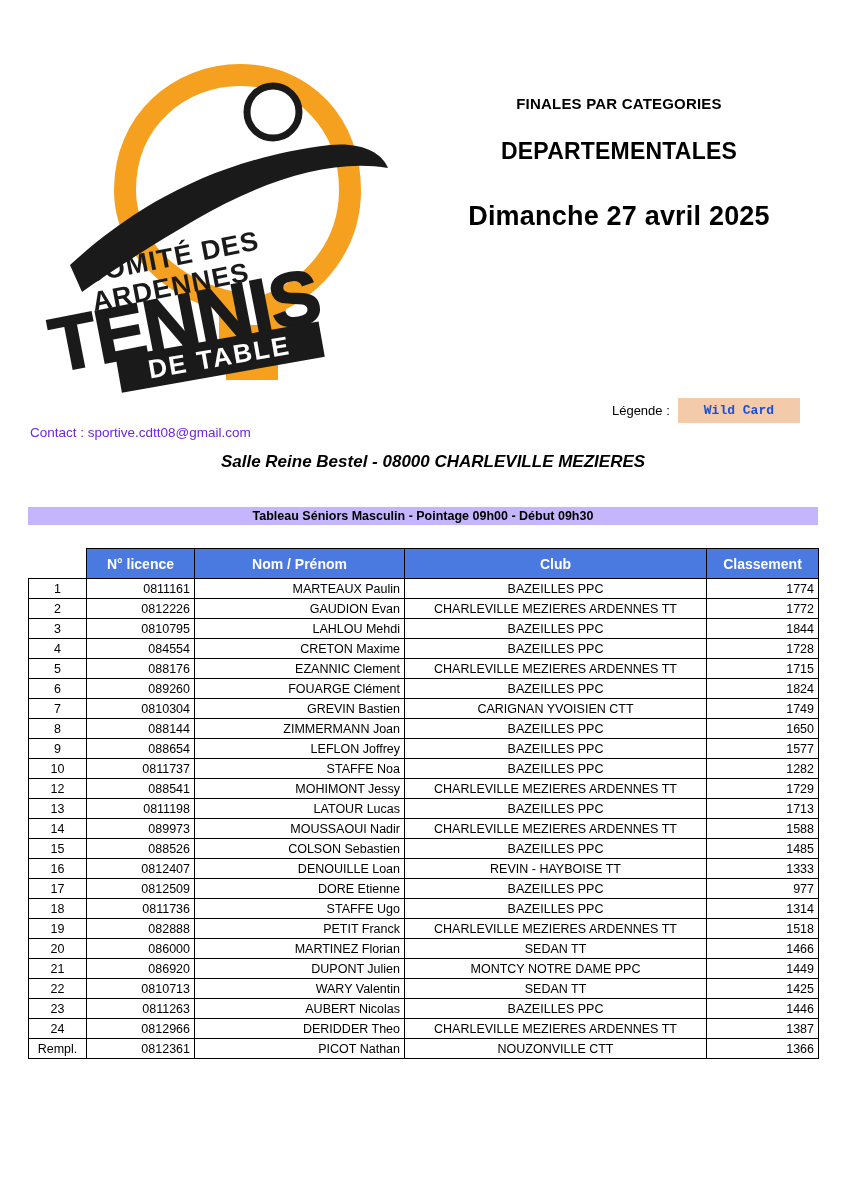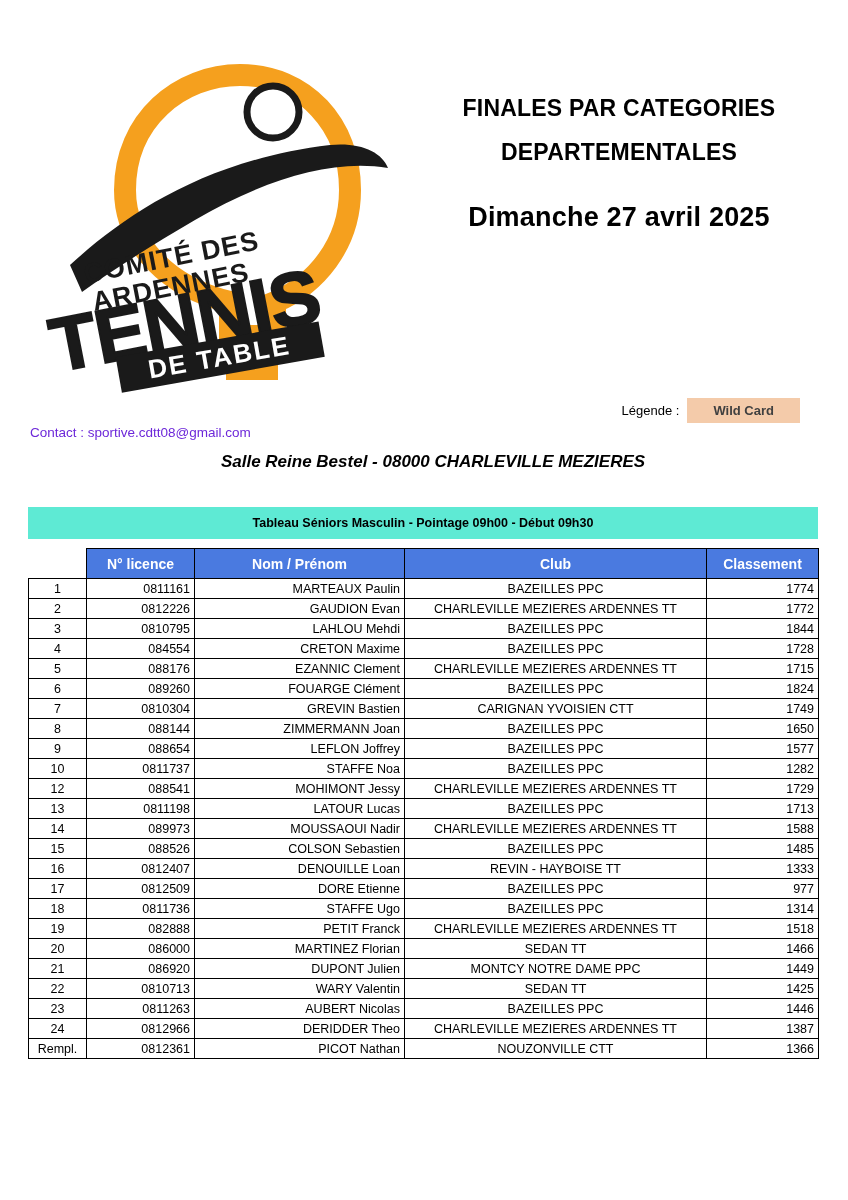--- a/index.html
+++ b/index.html
@@ -36,41 +36,42 @@
     flex: 1 1 auto;
     padding-top: 55px;
     text-align: center;
   }
   .title-line {
     font-weight: bold;
     color: #000000;
     letter-spacing: 0.2px;
   }
   .t1 { font-size: 23px; margin-bottom: 40px; }
-  .t2 { font-size: 23px; margin-bottom: 17px; }
+  .t2 { font-size: 15px; margin-bottom: 26px; }
   .t3 { font-size: 23px; margin-bottom: 36px; }
   .t4 { font-size: 27px; }
 
   
   .legend-row {
     position: absolute;
     right: 48px;
     top: 398px;
     display: flex;
     align-items: center;
     font-size: 13px;
   }
   .legend-label { color: #000; margin-right: 8px; }
   .legend-chip {
     background: #f4cbaa;
-    color: #404040;
+    color: #1d4ed8;
     font-weight: bold;
     font-size: 13px;
     padding: 5px 26px;
     text-align: center;
+    font-family: Liberation Mono, monospace;
   }
 
   
   .contact {
     position: absolute;
     left: 30px;
     top: 425px;
     font-size: 13.5px;
     color: #6d28d9;
   }
@@ -88,22 +89,22 @@
     color: #000;
     padding-left: 18px;
   }
 
   
   .banner {
     position: absolute;
     left: 28px;
     top: 507px;
     width: 790px;
-    height: 32px;
-    background: #5eead4;
+    height: 18px;
+    background: #c4b5fd;
     color: #000;
     font-weight: bold;
     font-size: 12.5px;
     display: flex;
     align-items: center;
     justify-content: center;
   }
 
   
   .table-wrap {

